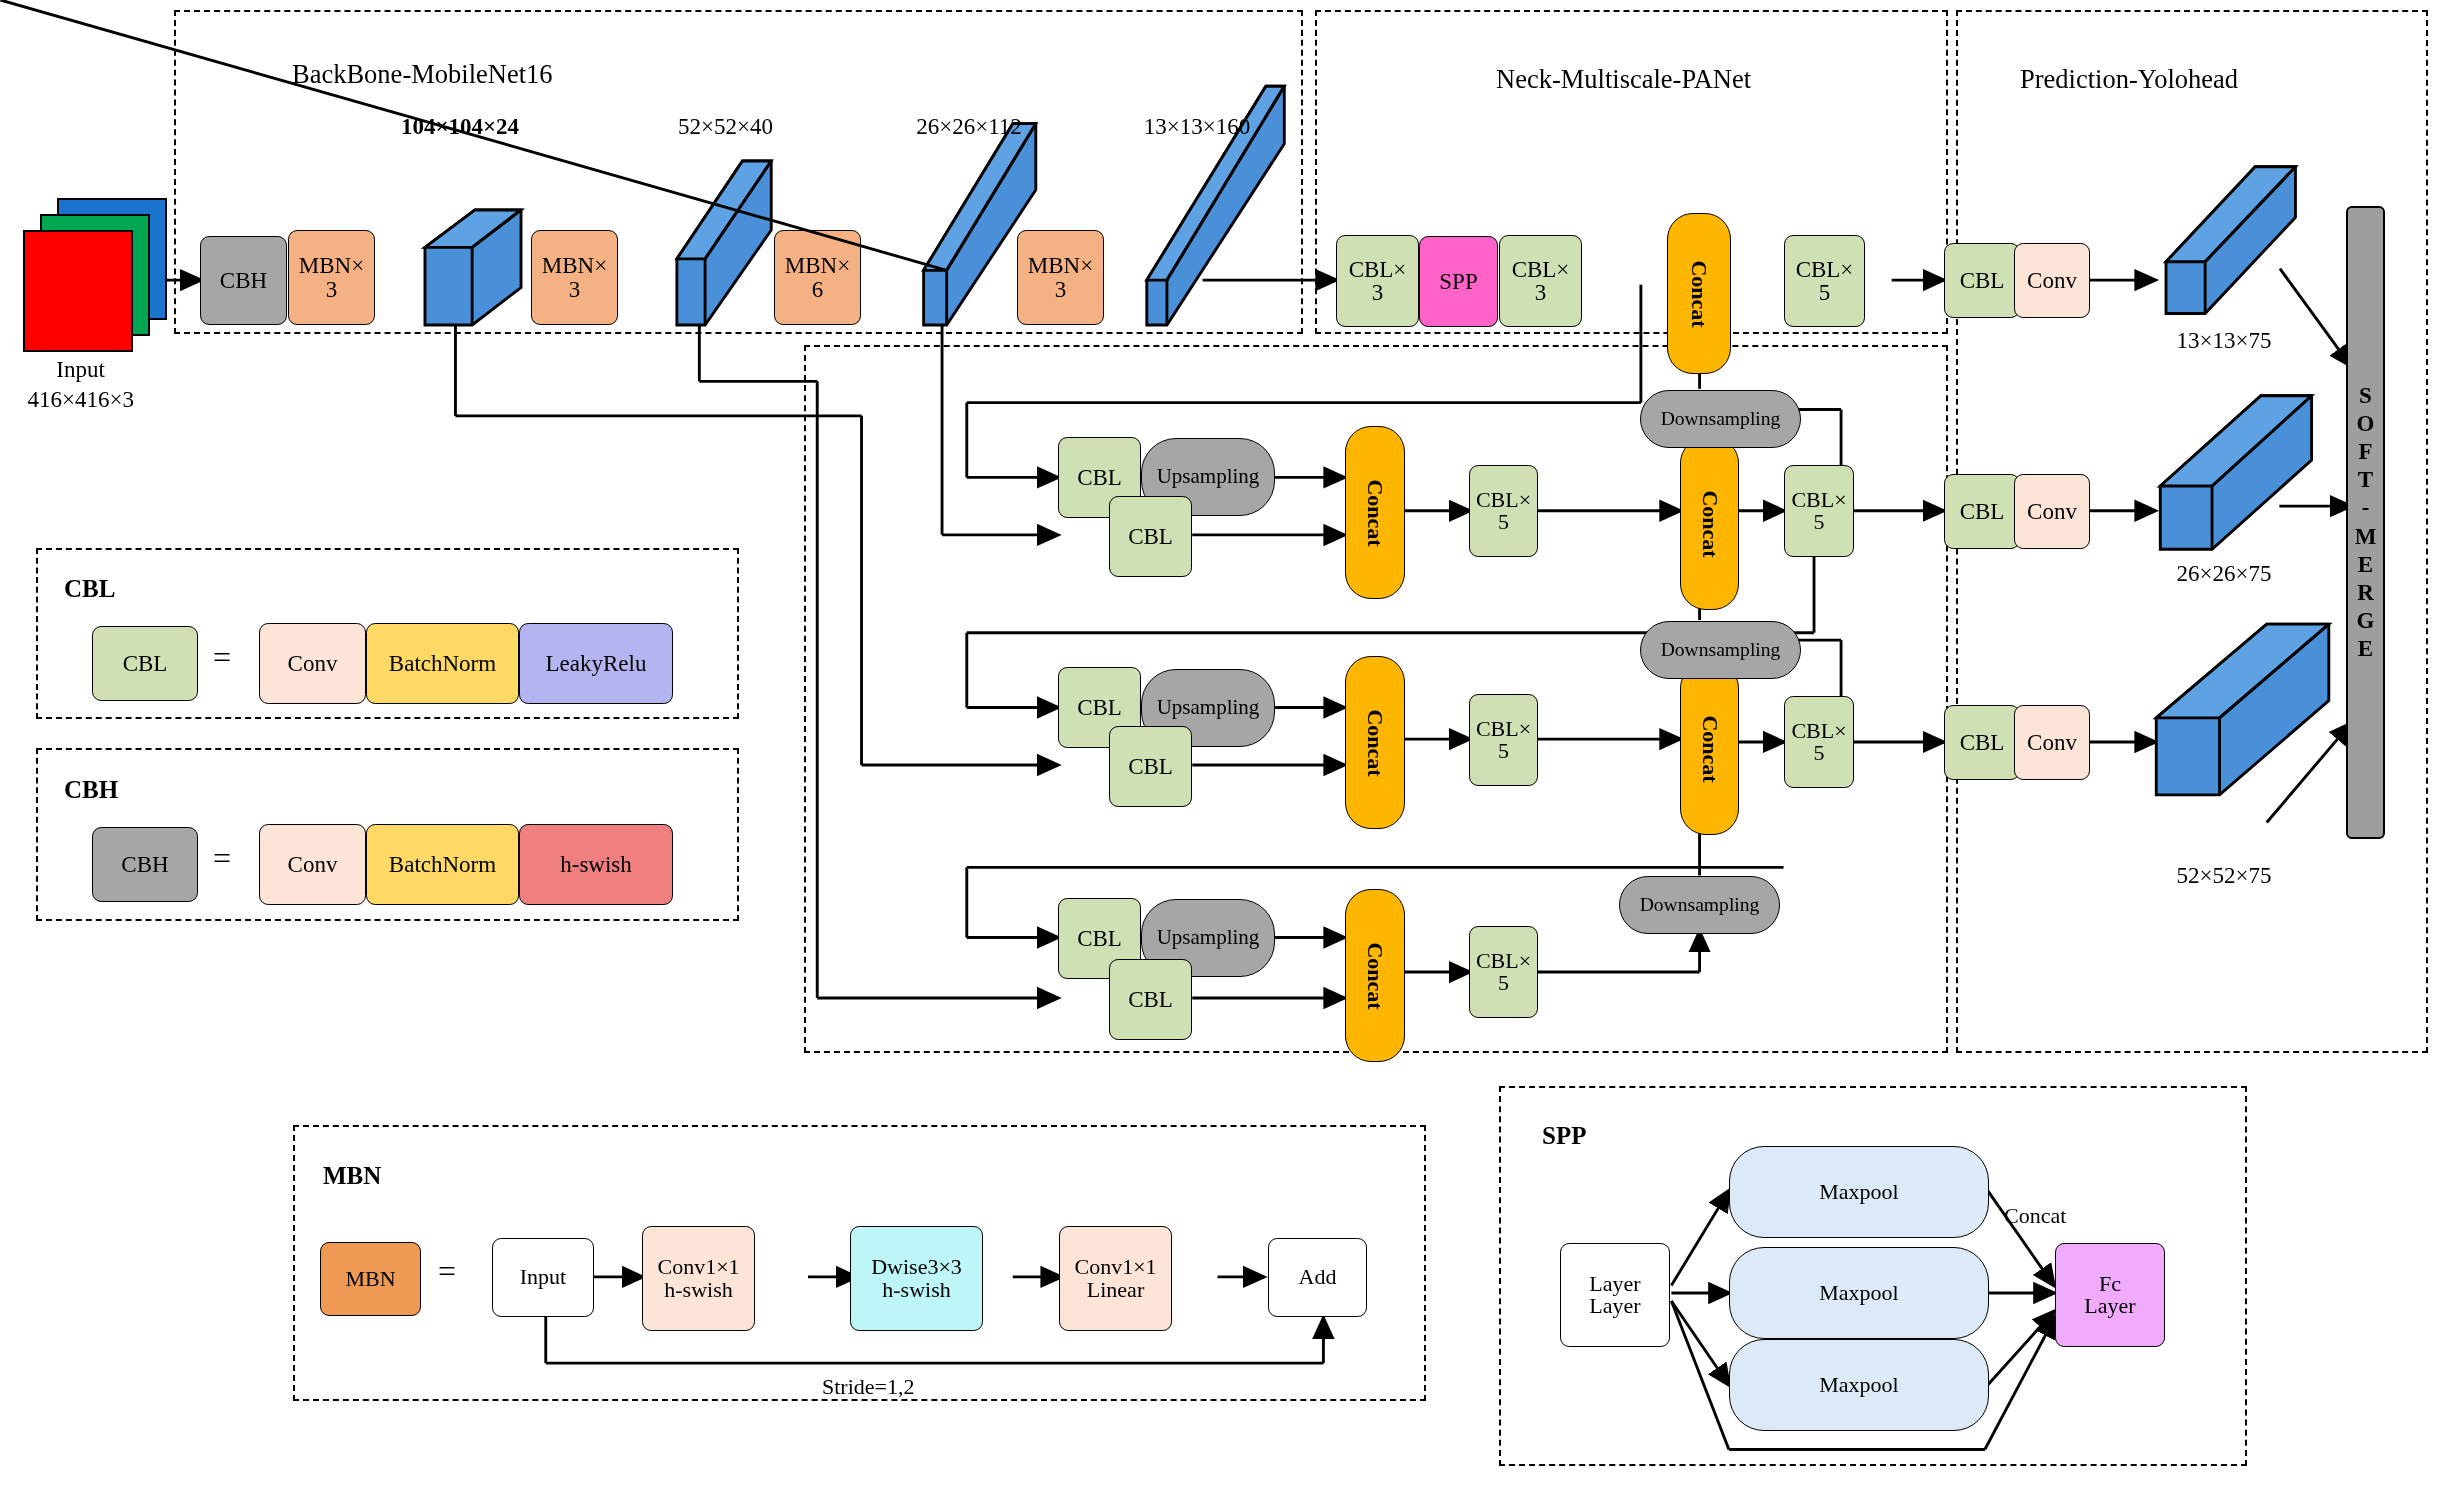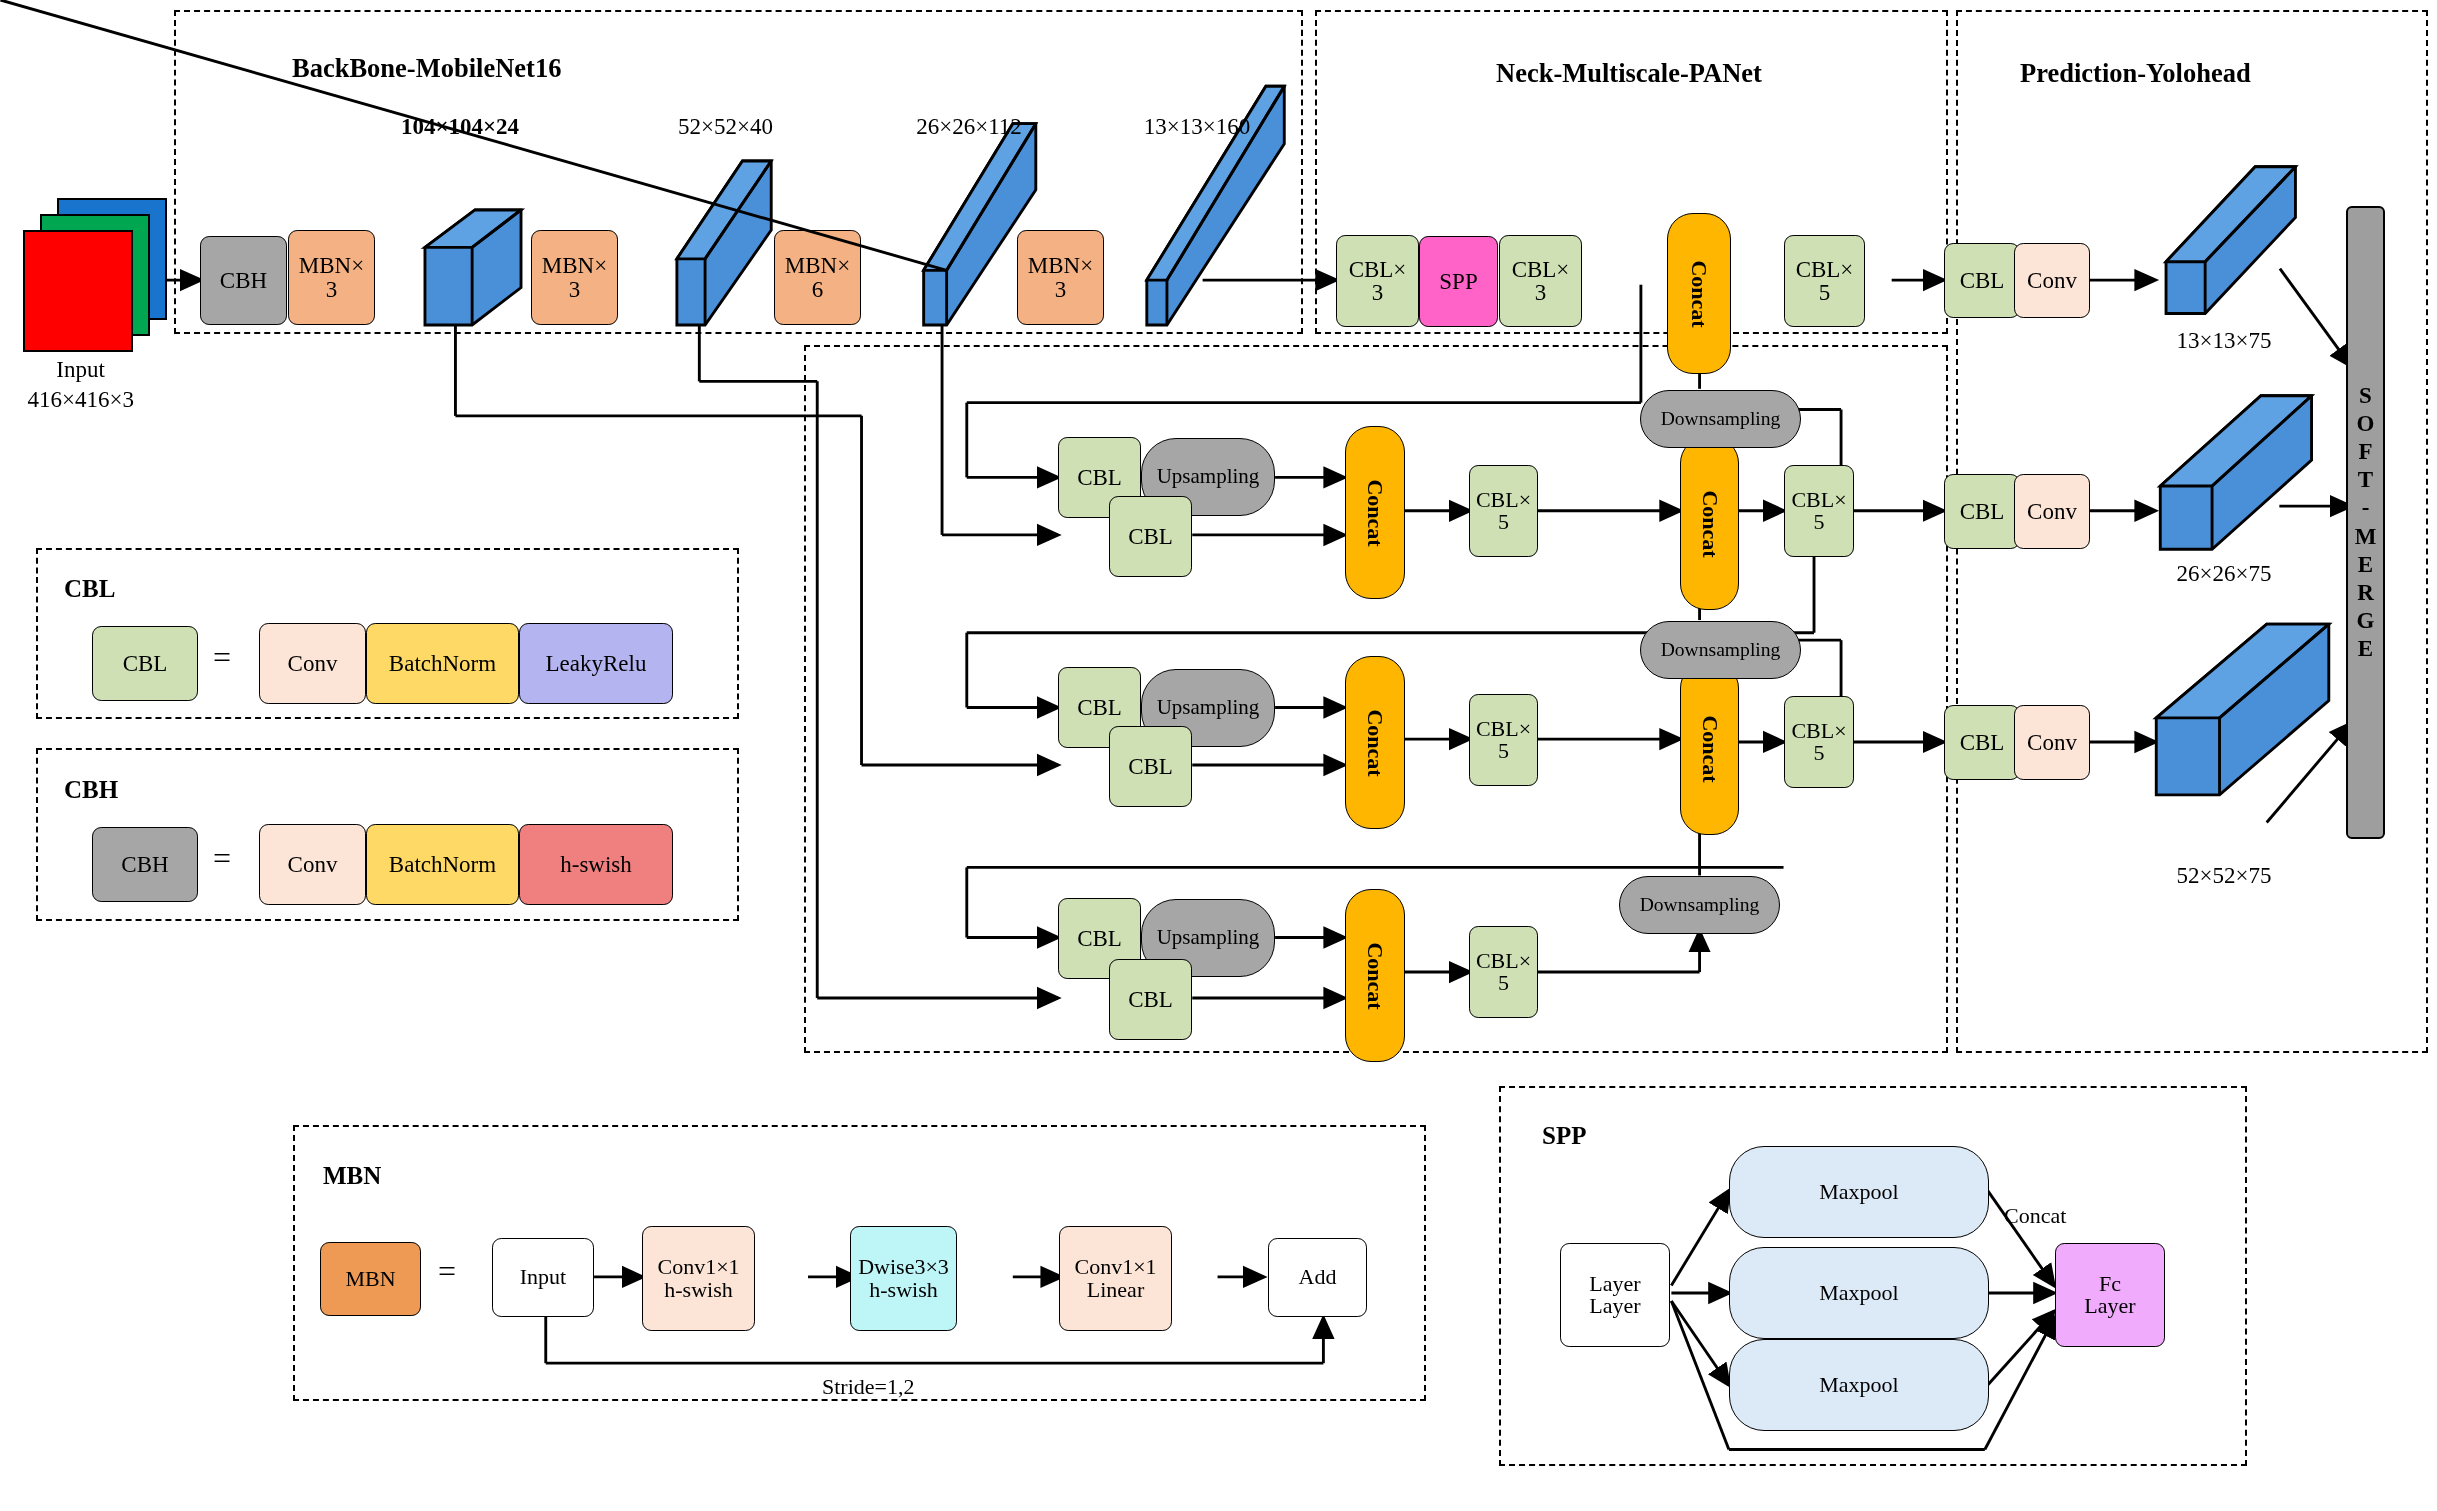--- a/index.html
+++ b/index.html
@@ -1,19 +1,19 @@
 <!DOCTYPE html>
 <html style="font-size:9.2px"><head>
 <meta charset="utf-8">
 <style>
   html,body{margin:0;padding:0;background:#fff;}
   body{font-family:"Liberation Serif", serif;}
   #canvas{position:relative;width:2438px;height:1511px;background:#fff;overflow:hidden;}
   .dbox{position:absolute;border:2.9px dashed #000;box-sizing:border-box;}
-  .secttl{position:absolute;font-weight:bold;font-size:26.5px;color:#000;white-space:nowrap;}
+  .secttl{position:absolute;font-weight:normal;font-size:26.5px;color:#000;white-space:nowrap;margin-top:6px;}
   .legttl{position:absolute;font-weight:bold;font-size:25px;color:#000;white-space:nowrap;}
   .dimlbl{position:absolute;font-size:23px;color:#000;white-space:nowrap;text-align:center;}
   .blk{position:absolute;box-sizing:border-box;border:1.7px solid #000;border-radius:12.7px;
        display:flex;flex-direction:column;align-items:center;justify-content:center;
        font-size:23px;color:#000;line-height:1.02;text-align:center;}
   .blk.sq{border-radius:9.2px;}
   .blk.pill{border-radius:35px;}
   .blk .l2{display:block;}
   .vert{position:absolute;box-sizing:border-box;border:1.7px solid #000;border-radius:26px;
         background:#FFB600;display:flex;align-items:center;justify-content:center;}
@@ -389,21 +389,21 @@
     <span>MBN</span>
   </div>
   <div class="eq" style="left:438px;top:1253px;">=</div>
   <div class="blk sq" style="left:492px;top:1238px;width:102px;height:79px;background:#FFFFFF;font-size:22px;">
     <span>Input</span>
   </div>
   <div class="blk sq" style="left:642px;top:1226px;width:113px;height:105px;background:#FCE4D6;font-size:22px;">
     <span>Conv1×1</span>
     <span class="l2">h-swish</span>
   </div>
-  <div class="blk sq" style="left:850px;top:1226px;width:107px;height:105px;background:#BEF6F8;font-size:22px;text-align:center;">
+  <div class="blk sq" style="left:850px;top:1226px;width:133px;height:105px;background:#BEF6F8;font-size:22px;text-align:center;">
     <span>Dwise3×3</span>
     <span class="l2">h-swish</span>
   </div>
   <div class="blk sq" style="left:1059px;top:1226px;width:113px;height:105px;background:#FCE4D6;font-size:22px;">
     <span>Conv1×1</span>
     <span class="l2">Linear</span>
   </div>
   <div class="blk sq" style="left:1268px;top:1238px;width:99px;height:79px;background:#FFFFFF;font-size:22px;">
     <span>Add</span>
   </div>

